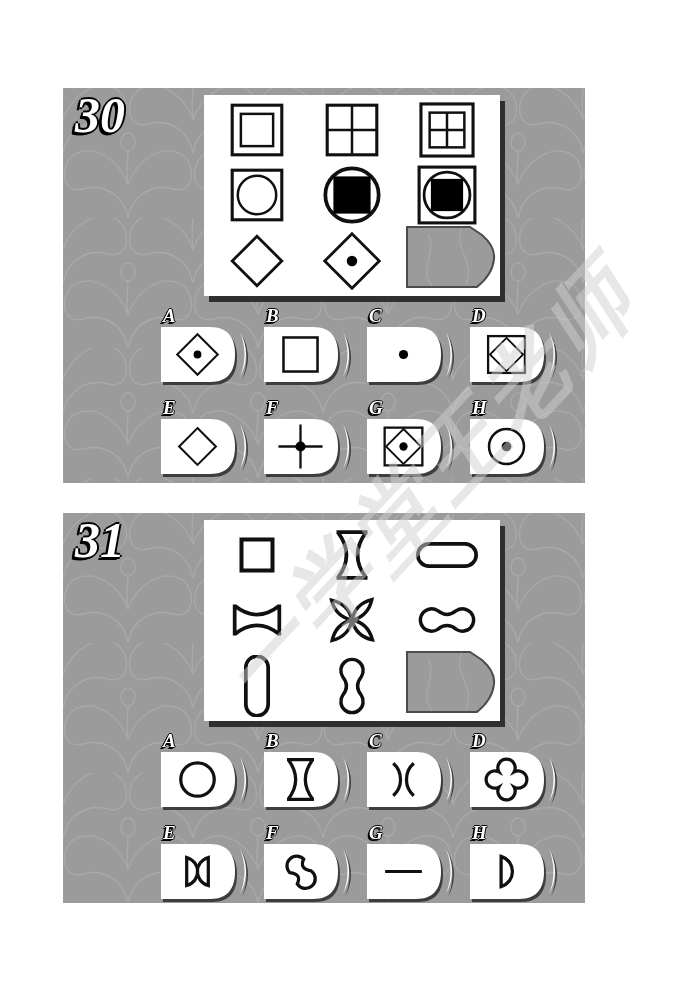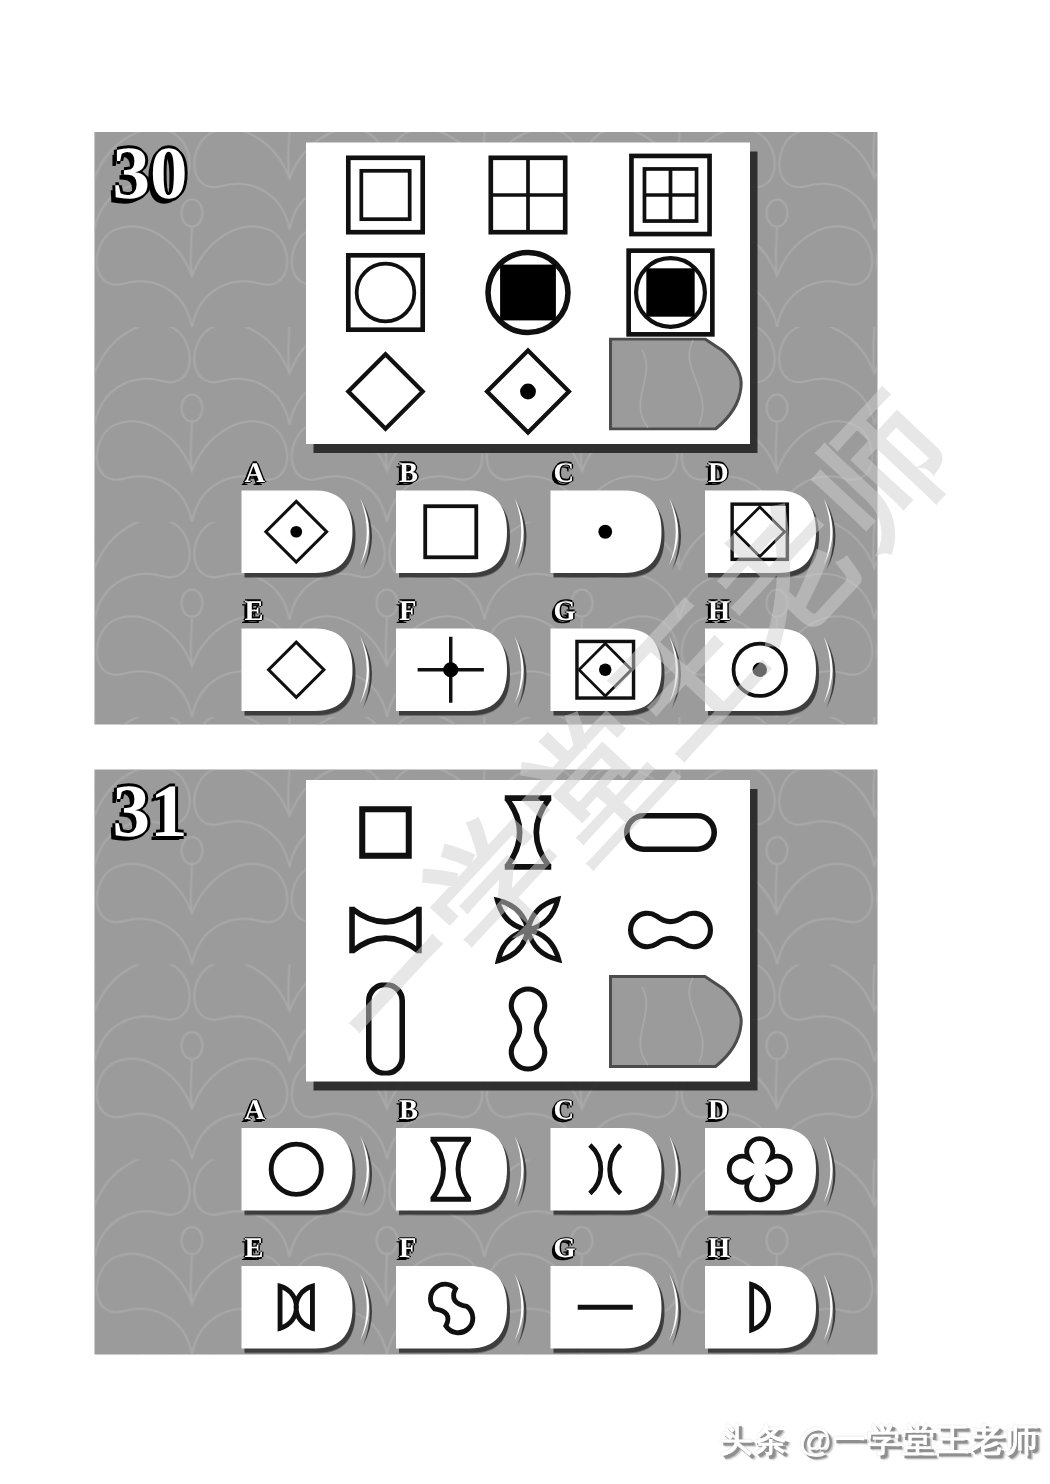--- a/index.html
+++ b/index.html
@@ -1,17 +1,17 @@
 <!DOCTYPE html>
 <html><head>
 <meta charset="utf-8">
 <style>
   html,body{margin:0;padding:0;background:#fff;}
   .page{position:relative;width:700px;height:989px;background:#ffffff;overflow:hidden;
-        font-family:"Liberation Sans",sans-serif;}
+        font-family:"Liberation Sans",sans-serif;font-style:italic;}
   .panel{position:absolute;left:63px;width:522px;background:#9b9b9b;}
   .panel.q0{top:88px;height:395px;}
   .panel.q1{top:493px;height:390px;margin-top:20px;}
   .wp{position:absolute;left:0;top:0;}
   .qnum{position:absolute;left:12px;top:2px;
         font-family:"Liberation Serif",serif;font-weight:700;font-size:50px;line-height:1;
         color:#fff;
         text-shadow:-3px 3px 0 #000,2px 0 0 #000,-2px 0 0 #000,0 -2px 0 #000,0 2px 0 #000;}
   .mbox{position:absolute;left:141px;top:7px;width:296px;height:201px;background:#fff;
         box-shadow:5px 6px 0 rgba(35,35,35,0.9);}
@@ -456,14 +456,13 @@
                   <path d="M40,22 V78 C68,69 68,31 40,22 Z" stroke-width="6"></path>
                 </g>
               </g>
             </svg>
           </div>
         </div>
       </div>
   </section>
 
   <div class="watermark">一学堂王老师</div>
-  <div class="caption">头条 @一学堂王老师</div>
 </div>
 
 </body></html>

